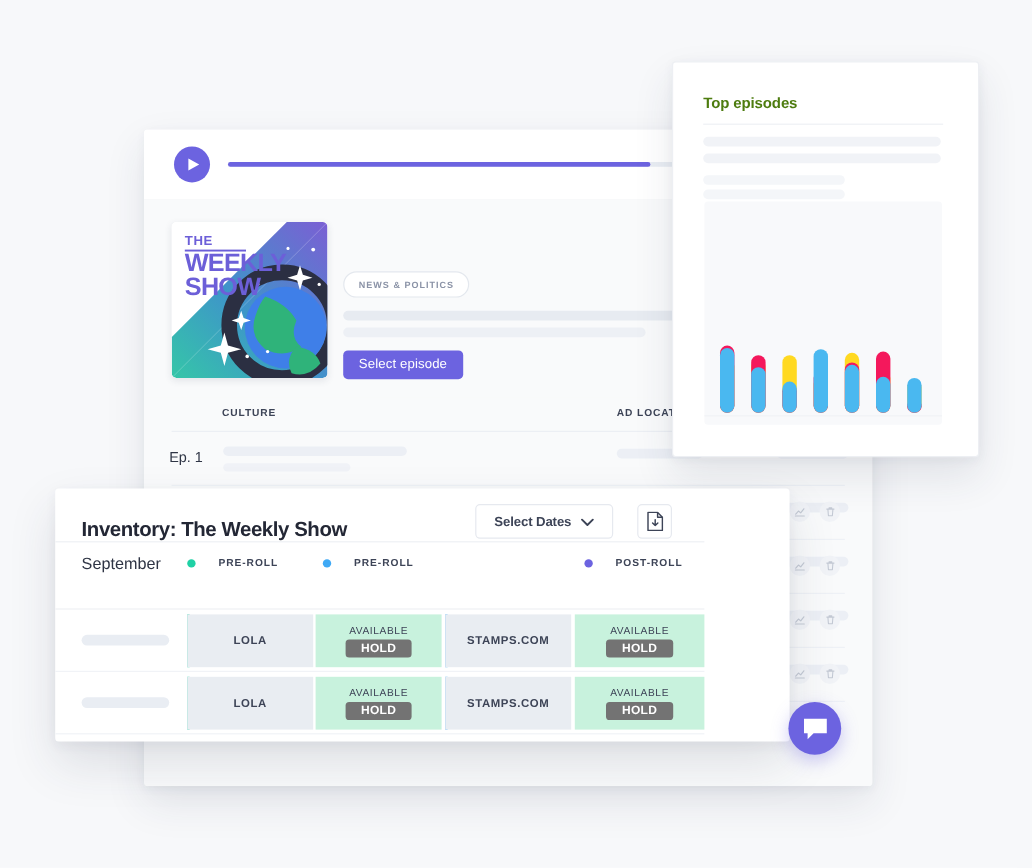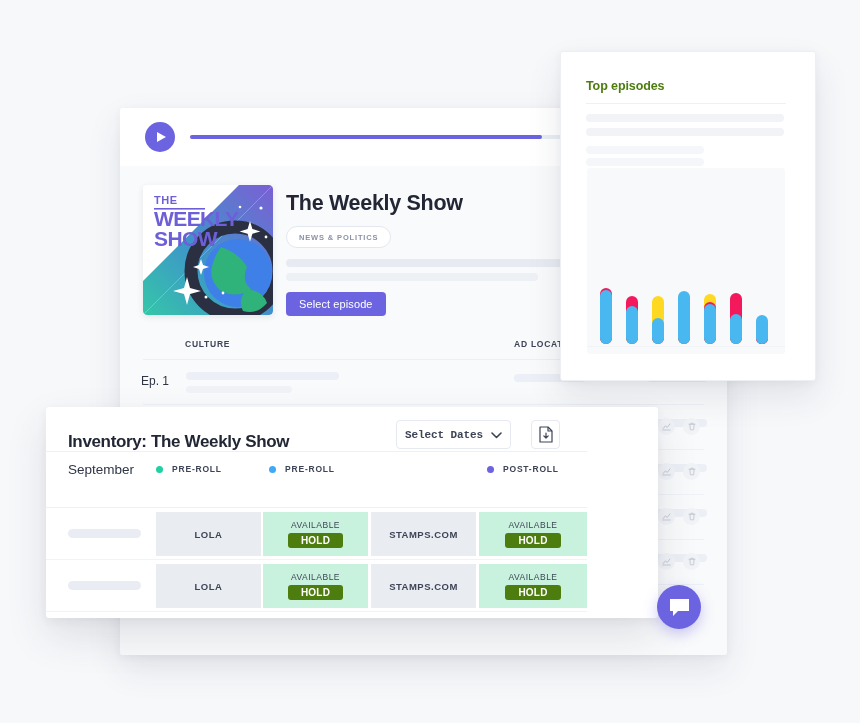--- a/index.html
+++ b/index.html
@@ -110,41 +110,41 @@
   }
   #inventory-title{
     position:absolute;left:22px;top:25px;font-size:17px;font-weight:bold;color:#232735;letter-spacing:-.35px;
     white-space:nowrap;
   }
   #select-dates-button{
     position:absolute;left:396px;top:420px;width:115px;height:29px;background:#fff;
     border:1px solid #e6e9ef;border-radius:4px;display:flex;align-items:center;
     justify-content:center;gap:8px;cursor:pointer;font-family:inherit;
   }
-  #select-dates-button .lbl{font-size:11px;font-weight:bold;color:#3d4457;letter-spacing:-.1px;font-family:Liberation Mono, monospace;}
+  #select-dates-button .lbl{font-size:11px;font-weight:bold;color:#3d4457;letter-spacing:-.1px;}
   #download-button{
     position:absolute;left:531px;top:420px;width:29px;height:29px;background:#fff;
     border:1px solid #e6e9ef;border-radius:4px;display:flex;align-items:center;
     justify-content:center;cursor:pointer;padding:0;
   }
   .inv-rule{position:absolute;left:0;width:541px;height:1px;background:#eef0f4;}
   #inv-month{position:absolute;left:22px;top:55px;font-size:13.5px;color:#2f3545;font-weight:500;}
-  .leg{position:absolute;top:57px;display:flex;align-items:center;gap:9px;}
+  .leg{position:absolute;top:57px;display:flex;align-items:center;gap:19px;}
   .leg .dot{width:7px;height:7px;border-radius:50%;}
   .leg .txt{font-size:8.5px;font-weight:bold;color:#3d4457;letter-spacing:.8px;white-space:nowrap;}
 
   .inv-row{position:absolute;left:0;width:541px;height:52px;}
   .inv-row .rowrule{position:absolute;left:0;bottom:0;width:541px;height:1px;background:#f1f3f7;}
   .inv-left-skel{position:absolute;left:22px;top:21px;width:73px;height:9px;background:#e9edf3;border-radius:5px;}
   .ivcell{position:absolute;top:4px;height:44px;display:flex;flex-direction:column;
           align-items:center;justify-content:center;box-sizing:border-box;}
   .ivcell .sponsor{font-size:9.5px;font-weight:bold;color:#3d4457;letter-spacing:.5px;}
   .ivcell .avail{font-size:8.5px;font-weight:500;color:#3d4457;letter-spacing:.5px;margin-bottom:3px;}
   .hold-badge{
-    background:#4d7c0f;color:#fff;border-radius:3px;padding:2px 13px;
+    background:#737373;color:#fff;border-radius:3px;padding:2px 13px;
     font-size:10px;font-weight:bold;letter-spacing:.2px;
   }
   .lbar{position:absolute;top:4px;width:2px;height:44px;}
 
   
   #chat-button{
     position:absolute;left:657px;top:585px;width:44px;height:44px;border-radius:50%;
     background:#6c63e0;border:none;padding:0;cursor:pointer;
     box-shadow:0 5px 14px rgba(108,99,224,.35);
     display:flex;align-items:center;justify-content:center;
@@ -198,21 +198,20 @@
             <g fill="#6c5fd8" font-family="Liberation Sans, sans-serif" font-weight="bold">
               <text x="11" y="19" font-size="11" letter-spacing="0.5">THE</text>
               <text x="11" y="41" font-size="21" letter-spacing="-0.6">WEEKLY</text>
               <text x="11" y="61" font-size="21" letter-spacing="-0.6">SHOW</text>
             </g>
             <rect x="11" y="23" width="51" height="1.6" fill="#6c5fd8"></rect>
           </g>
         </svg>
       </div>
 
-      <div class="show-title">The Weekly Show</div>
 
       <div class="tags">
         <div class="tag">NEWS &amp; POLITICS</div>
       </div>
 
       <div class="skel" id="desc-line-1"></div>
       <div class="skel" id="desc-line-2"></div>
 
       <button id="create-episode-button">Select episode</button>
     </div>

